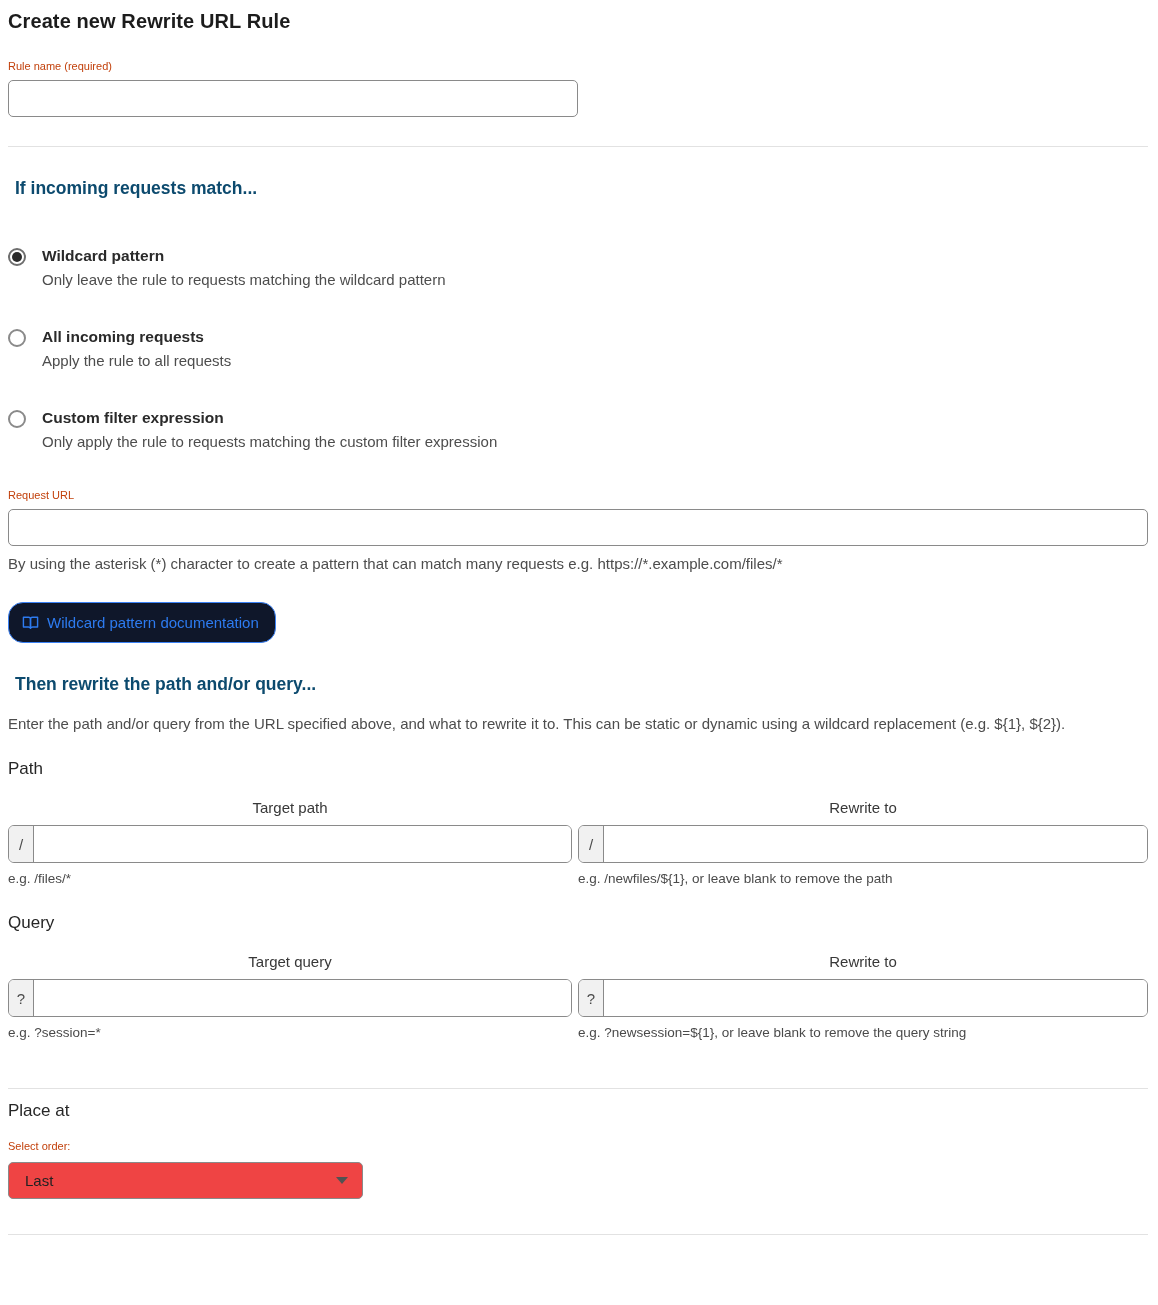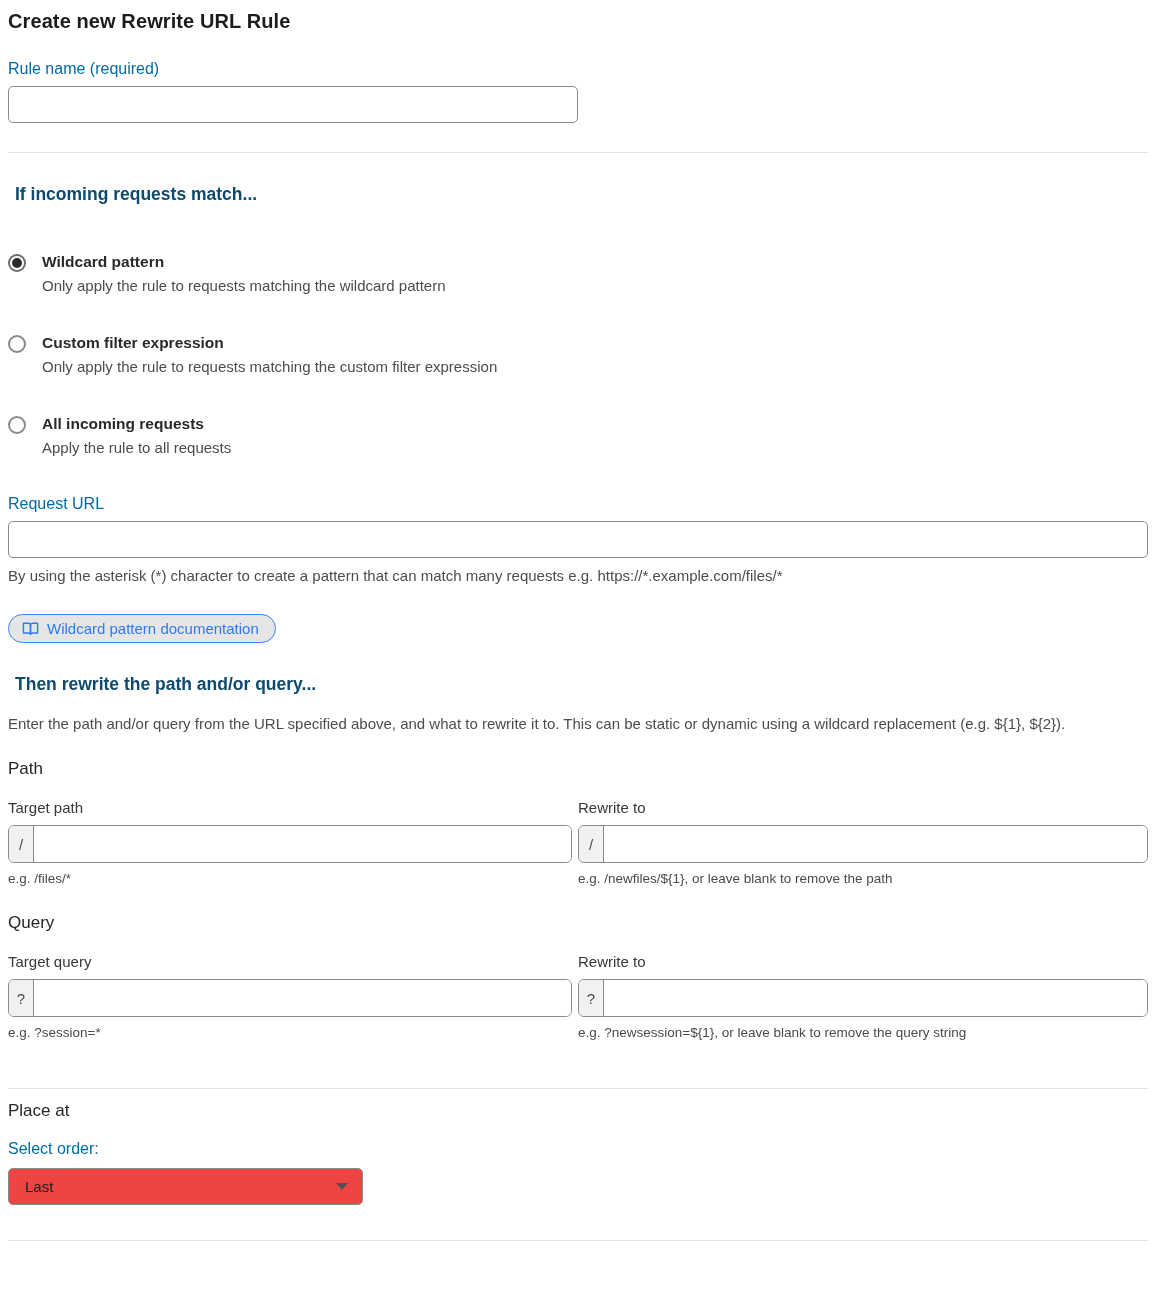--- a/index.html
+++ b/index.html
@@ -9,21 +9,21 @@
     font-family: "Liberation Sans", "DejaVu Sans", sans-serif;
     color: #4d4d4d;
   }
   .container { padding: 0 10px 14px 8px; }
 
   .page-title {
     font-size: 20px; font-weight: 700; color: #1c1c1c;
     margin: 10px 0 0 0; letter-spacing: .1px;
   }
 
-  .field-label { font-size: 16px; color: #0369a1; margin: 27px 0 8px 0; }
+  .field-label { font-size: 11px; color: #c2410c; margin: 27px 0 8px 0; }
 
   .text-input {
     width: 570px; height: 37px;
     border: 1px solid #8a8a8a; border-radius: 5px;
     font-size: 15px; padding: 0 12px; color: #222; outline: none;
     font-family: inherit;
   }
   .text-input.full { width: 100%; }
 
   .help-text { font-size: 15px; color: #4d4d4d; margin-top: 9px; }
@@ -48,34 +48,34 @@
     width: 10px; height: 10px; border-radius: 50%;
     background: #2b2b2b; transform: translate(-50%, -50%);
   }
   .radio-texts { padding-top: 1px; }
   .radio-label { font-size: 15.5px; font-weight: 700; color: #2a2a2a; }
   .radio-desc { font-size: 15px; color: #4d4d4d; margin-top: 6px; }
 
   .doc-button {
     margin-top: 30px;
     display: inline-flex; align-items: center; gap: 8px;
-    height: 29px; padding: 0 16px 0 13px;
-    background: #e5e5e5;
+    height: 41px; padding: 0 16px 0 13px;
+    background: #0f172a;
     border: 1.5px solid #3b82f5; border-radius: 15px;
     color: #2d7bf0; font-size: 15px; font-family: inherit;
     cursor: pointer;
   }
   .doc-button svg { display: block; }
 
   .section-para { font-size: 15px; color: #4d4d4d; margin: 20px 0 0 0; }
 
   .sub-heading { font-size: 17px; font-weight: 400; color: #262626; margin: 27px 0 0 0; }
 
   .io-grid { display: grid; grid-template-columns: 564px 570px; column-gap: 6px; }
-  .io-label { font-size: 15px; color: #383838; margin: 20px 0 9px 0; }
+  .io-label { font-size: 15px; color: #383838; margin: 20px 0 9px 0; text-align: center; }
 
   .input-group {
     display: flex; height: 38px;
     border: 1px solid #8a8a8a; border-radius: 6px;
     overflow: hidden; background: #fff;
   }
   .input-prefix {
     flex: 0 0 25px; background: #f1f1f1; border-right: 1px solid #8a8a8a;
     display: flex; align-items: center; justify-content: center;
     font-size: 15px; color: #4a4a4a;
@@ -114,35 +114,35 @@
   <hr class="divider">
 
   
   <h2 class="section-heading">If incoming requests match...</h2>
 
   <div class="radio-options">
     <div class="radio-option">
       <span class="radio-circle checked"></span>
       <span class="radio-texts">
         <span class="radio-label" style="display:block">Wildcard pattern</span>
-        <span class="radio-desc" style="display:block">Only apply the rule to requests matching the wildcard pattern</span>
+        <span class="radio-desc" style="display:block">Only leave the rule to requests matching the wildcard pattern</span>
+      </span>
+    </div>
+    <div class="radio-option">
+      <span class="radio-circle"></span>
+      <span class="radio-texts">
+        <span class="radio-label" style="display:block">All incoming requests</span>
+        <span class="radio-desc" style="display:block">Apply the rule to all requests</span>
       </span>
     </div>
     <div class="radio-option">
       <span class="radio-circle"></span>
       <span class="radio-texts">
         <span class="radio-label" style="display:block">Custom filter expression</span>
         <span class="radio-desc" style="display:block">Only apply the rule to requests matching the custom filter expression</span>
-      </span>
-    </div>
-    <div class="radio-option">
-      <span class="radio-circle"></span>
-      <span class="radio-texts">
-        <span class="radio-label" style="display:block">All incoming requests</span>
-        <span class="radio-desc" style="display:block">Apply the rule to all requests</span>
       </span>
     </div>
   </div>
 
   
   <div class="field-label" style="margin-top:8px">Request URL</div>
   <input class="text-input full" type="text" value="" style="">
   <div class="help-text">By using the asterisk (*) character to create a pattern that can match many requests e.g. https://*.example.com/files/*</div>
 
   <button class="doc-button">

